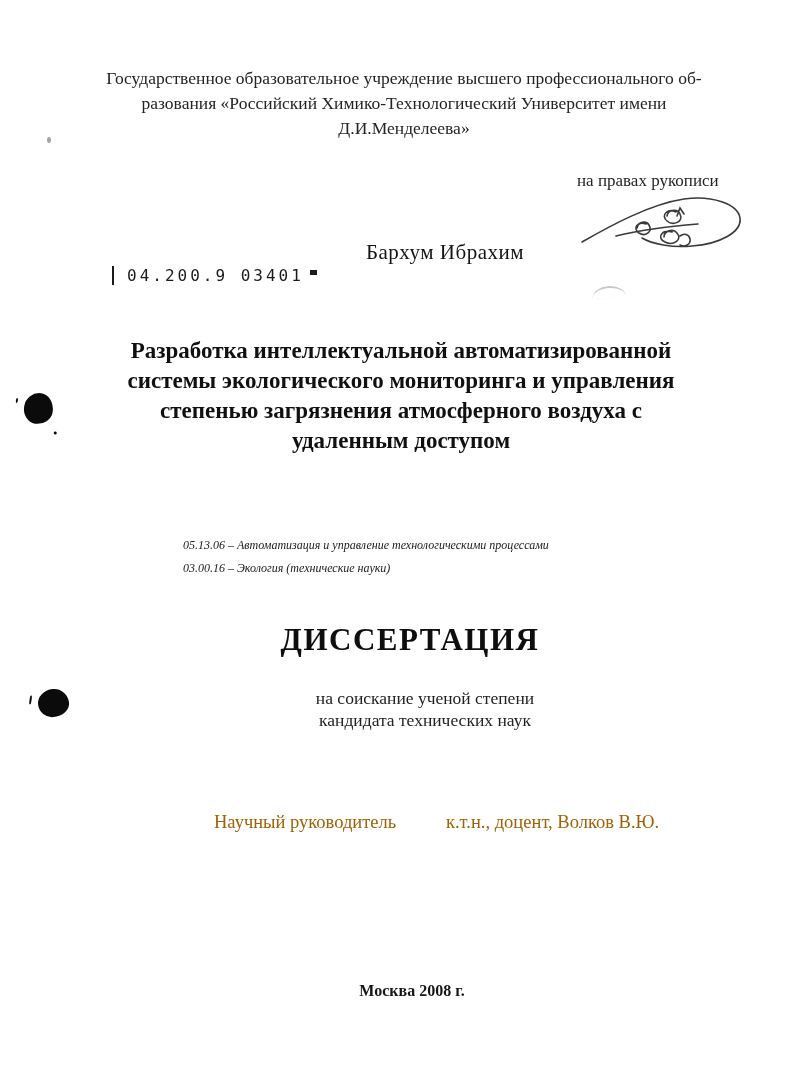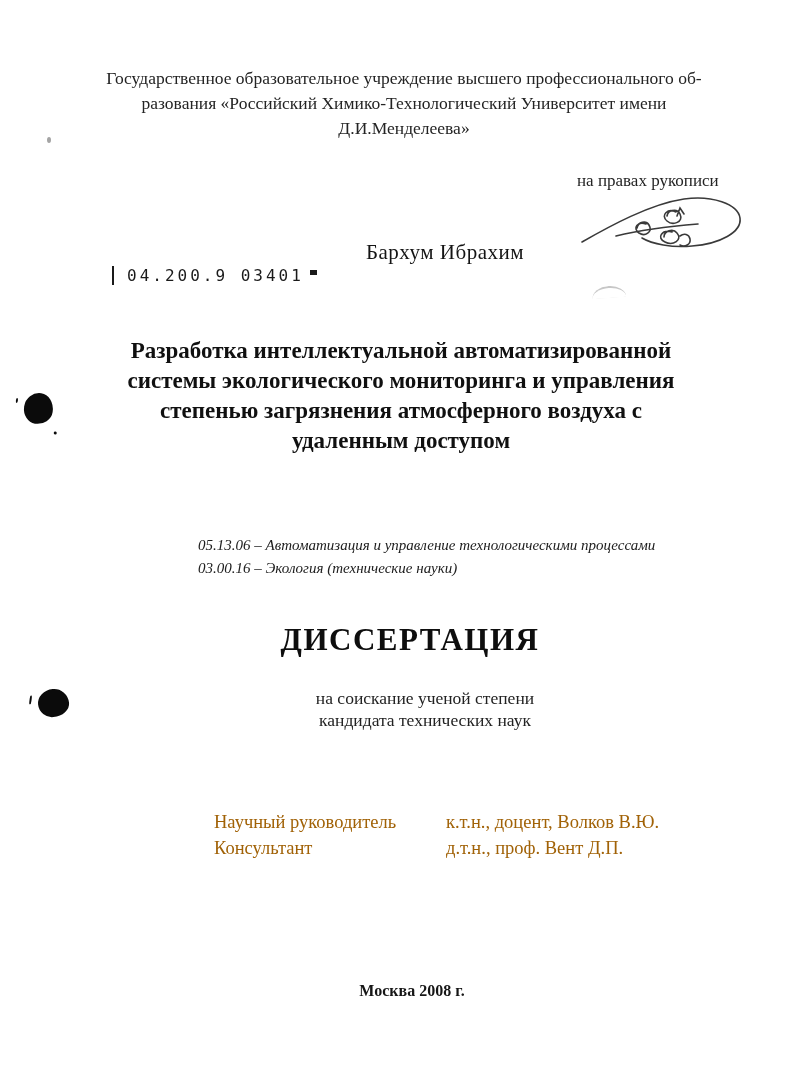--- a/index.html
+++ b/index.html
@@ -77,23 +77,23 @@
   .title {
     top: 336px; left: 56px; width: 690px;
     text-align: center;
     font-weight: bold;
     font-size: 23px;
     line-height: 30px;
     color: #101010;
   }
 
   .specialties {
-    top: 534px; left: 198px; width: 580px;
+    top: 534px; left: 183px; width: 580px;
     font-style: italic;
-    font-size: 15px;
+    font-size: 12px;
     line-height: 23px;
     color: #202020;
   }
 
   .doc-type {
     top: 622px; left: 70px; width: 680px;
     text-align: center;
     font-weight: bold;
     font-size: 31px;
     letter-spacing: 1.5px;
@@ -203,21 +203,17 @@
   <div class="abs degree">
     <div>на соискание ученой степени</div>
     <div>кандидата технических наук</div>
   </div>
 
   <div class="abs people">
     <div class="people-row">
       <div class="people-role">Научный руководитель</div>
       <div class="people-name">к.т.н., доцент, Волков В.Ю.</div>
     </div>
-    <div class="people-row">
-      <div class="people-role">Консультант</div>
-      <div class="people-name">д.т.н., проф. Вент Д.П.</div>
-    </div>
   </div>
 
   <div class="abs footer">Москва 2008 г.</div>
 
 </div>
 
 </body></html>

